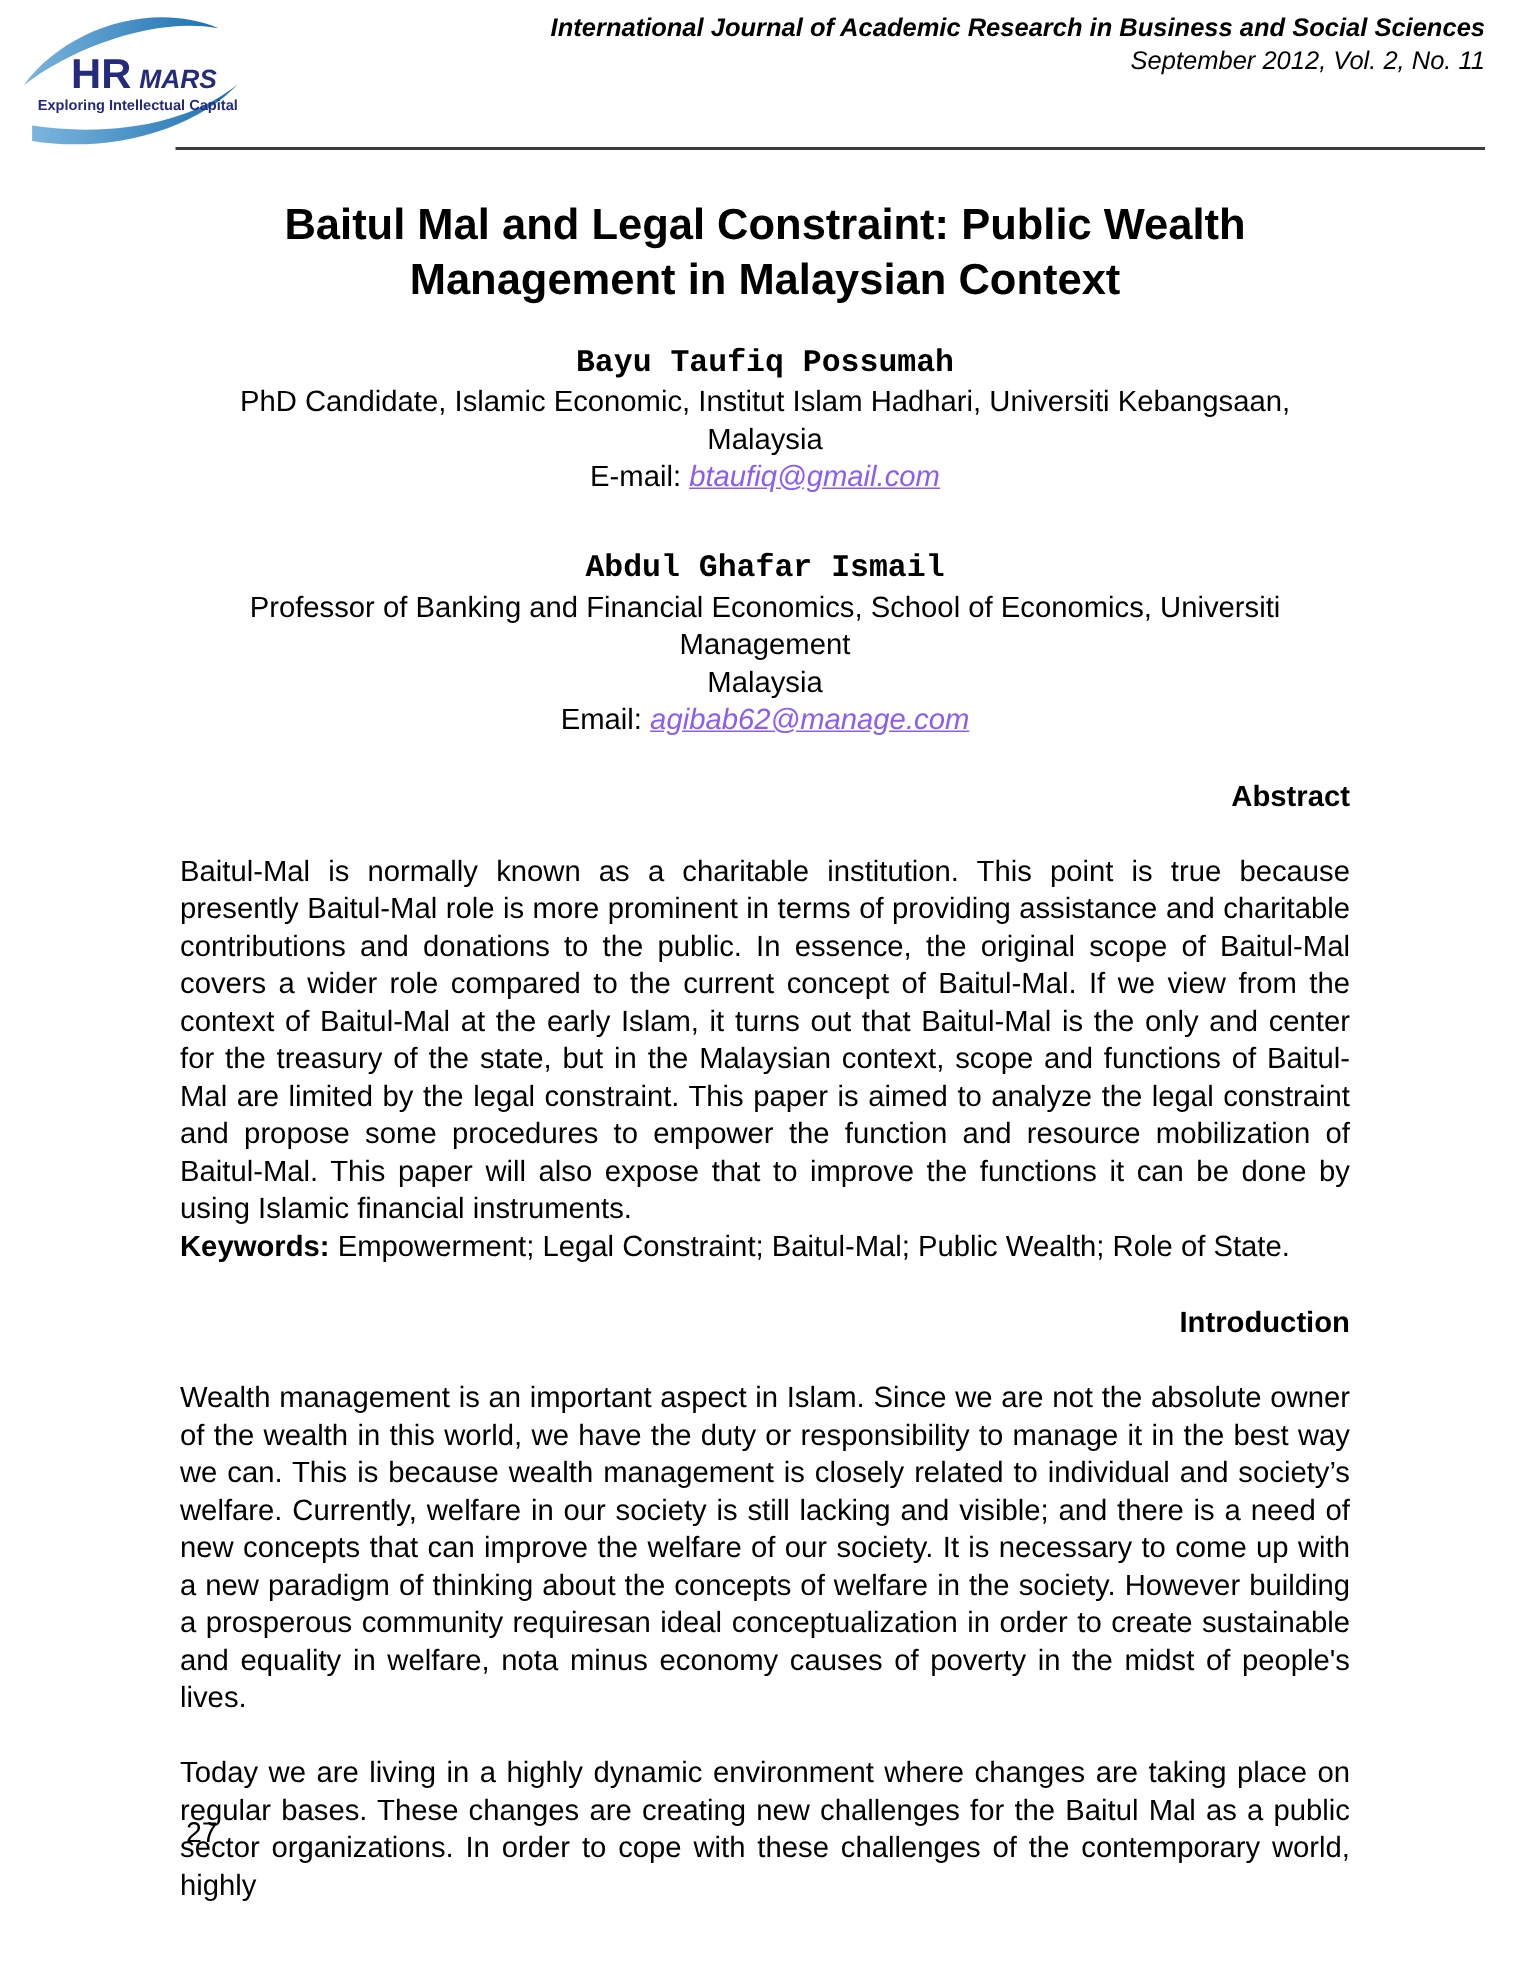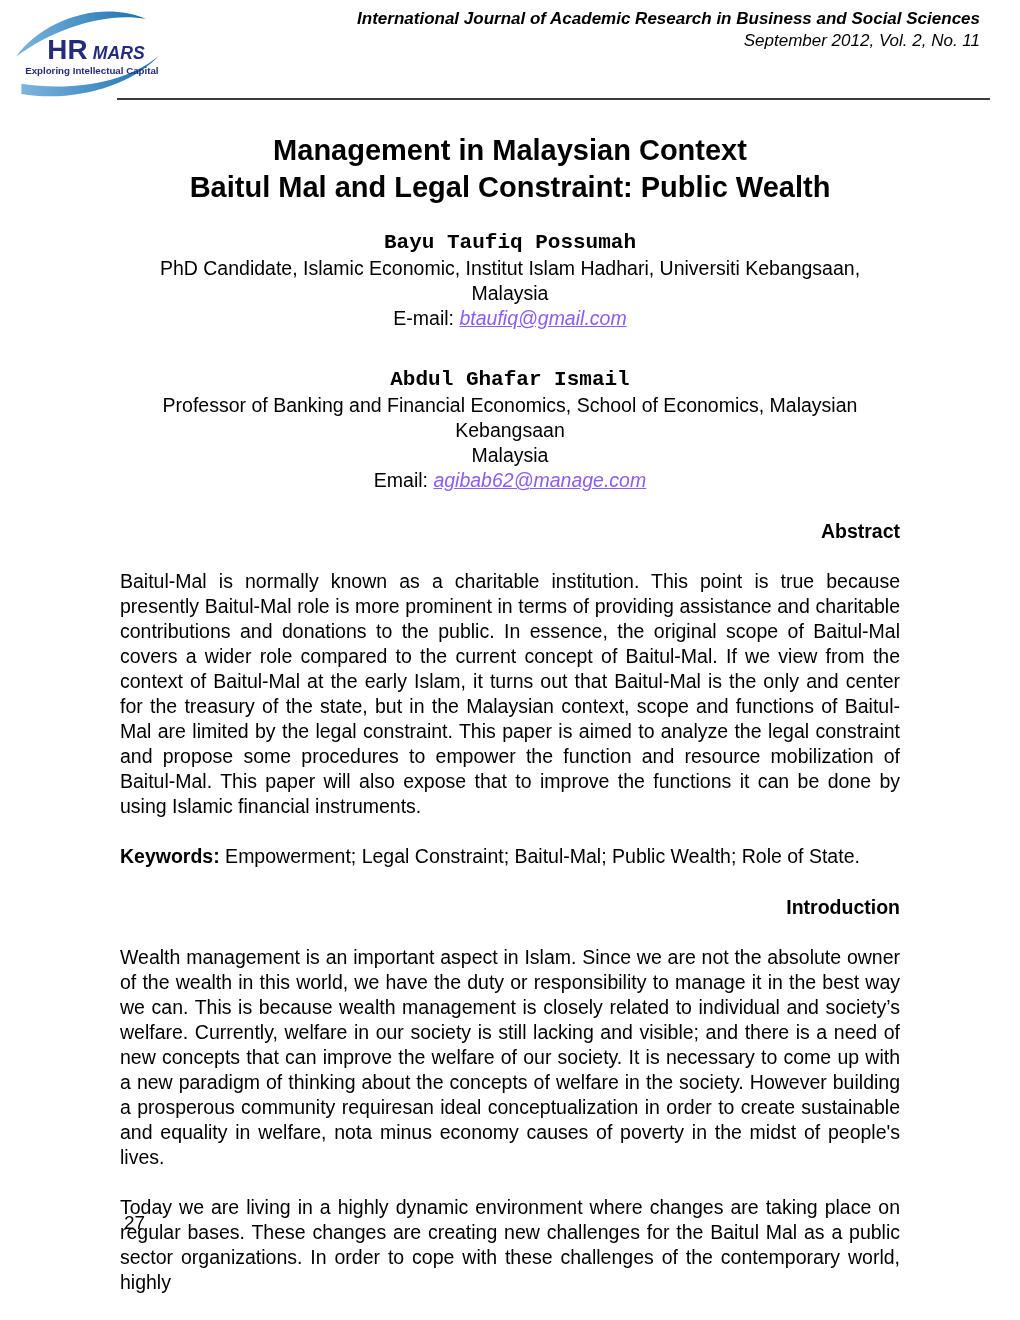--- a/index.html
+++ b/index.html
@@ -18,21 +18,21 @@
   .logo {
     position: absolute;
     top: 4px;
     left: 8px;
     width: 190px;
     height: 102px;
   }
   .journal-info {
     position: absolute;
     top: 8px;
-    right: 40px;
+    right: 30px;
     text-align: right;
     font-style: italic;
     font-size: 17px;
     line-height: 22px;
     color: #000000;
   }
   .journal-info .jline1 { font-weight: bold; }
   .header-rule {
     position: absolute;
     top: 98px;
@@ -73,21 +73,21 @@
   }
   .section-heading {
     font-weight: bold;
     margin-top: 26px;
     text-align: right;
   }
   .para {
     margin-top: 25px;
     text-align: justify;
   }
-  .keywords-line { margin-top: 25px; }
+  .keywords-line { }
   .keywords-label { font-weight: bold; }
   .page-number {
     position: absolute;
     top: 1212px;
     left: 124px;
     font-size: 19px;
   }
 </style>
 </head>
 <body>
@@ -111,33 +111,33 @@
   <div class="journal-info">
     <div class="jline1">International Journal of Academic Research in Business and Social Sciences</div>
     <div class="jline2">September 2012, Vol. 2, No. 11</div>
   </div>
 
   <div class="header-rule"></div>
 
   <div class="main">
 
     <div class="paper-title">
+      <div>Baitul Mal and Legal Constraint: Public Wealth</div>
       <div>Management in Malaysian Context</div>
-      <div>Baitul Mal and Legal Constraint: Public Wealth</div>
     </div>
 
     <div class="author-block author-block-1">
       <div class="author-name">Bayu Taufiq Possumah</div>
       <div class="author-affiliation">PhD Candidate, Islamic Economic, Institut Islam Hadhari, Universiti Kebangsaan, Malaysia</div>
       <div class="author-email-line"><span>E-mail: </span><span class="email-link">btaufiq@gmail.com</span></div>
     </div>
 
     <div class="author-block author-block-2">
       <div class="author-name">Abdul Ghafar Ismail</div>
-      <div class="author-affiliation">Professor of Banking and Financial Economics, School of Economics, Malaysian Kebangsaan</div>
+      <div class="author-affiliation">Professor of Banking and Financial Economics, School of Economics, Universiti Management</div>
       <div class="author-affiliation">Malaysia</div>
       <div class="author-email-line"><span>Email: </span><span class="email-link">agibab62@manage.com</span></div>
     </div>
 
     <div class="section-heading">Abstract</div>
     <div class="para">Baitul-Mal is normally known as a charitable institution. This point is true because presently Baitul-Mal role is more prominent in terms of providing assistance and charitable contributions and donations to the public. In essence, the original scope of Baitul-Mal covers a wider role compared to the current concept of Baitul-Mal. If we view from the context of Baitul-Mal at the early Islam, it turns out that Baitul-Mal is the only and center for the treasury of the state, but in the Malaysian context, scope and functions of Baitul-Mal are limited by the legal constraint. This paper is aimed to analyze the legal constraint and propose some procedures to empower the function and resource mobilization of Baitul-Mal. This paper will also expose that to improve the functions it can be done by using Islamic financial instruments.</div>
 
     <div class="keywords-line"><span class="keywords-label">Keywords:</span><span> Empowerment; Legal Constraint; Baitul-Mal; Public Wealth; Role of State.</span></div>
 
     <div class="section-heading">Introduction</div>

